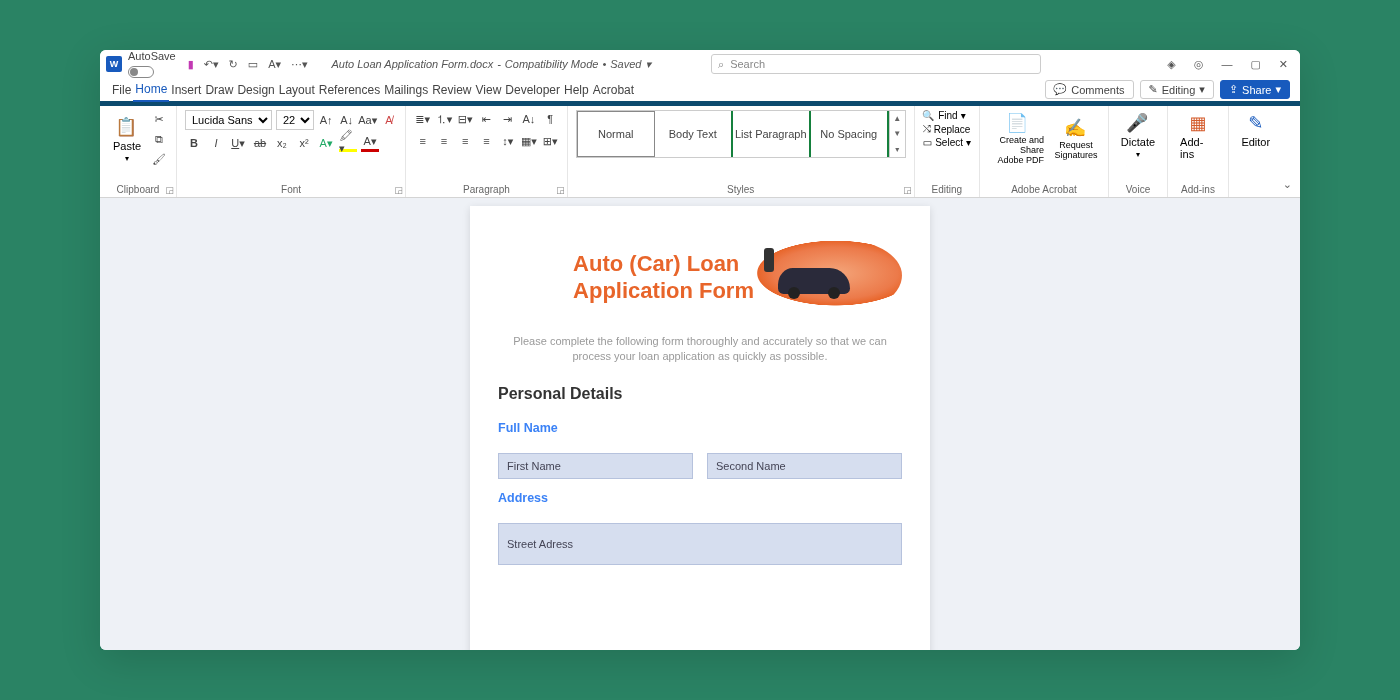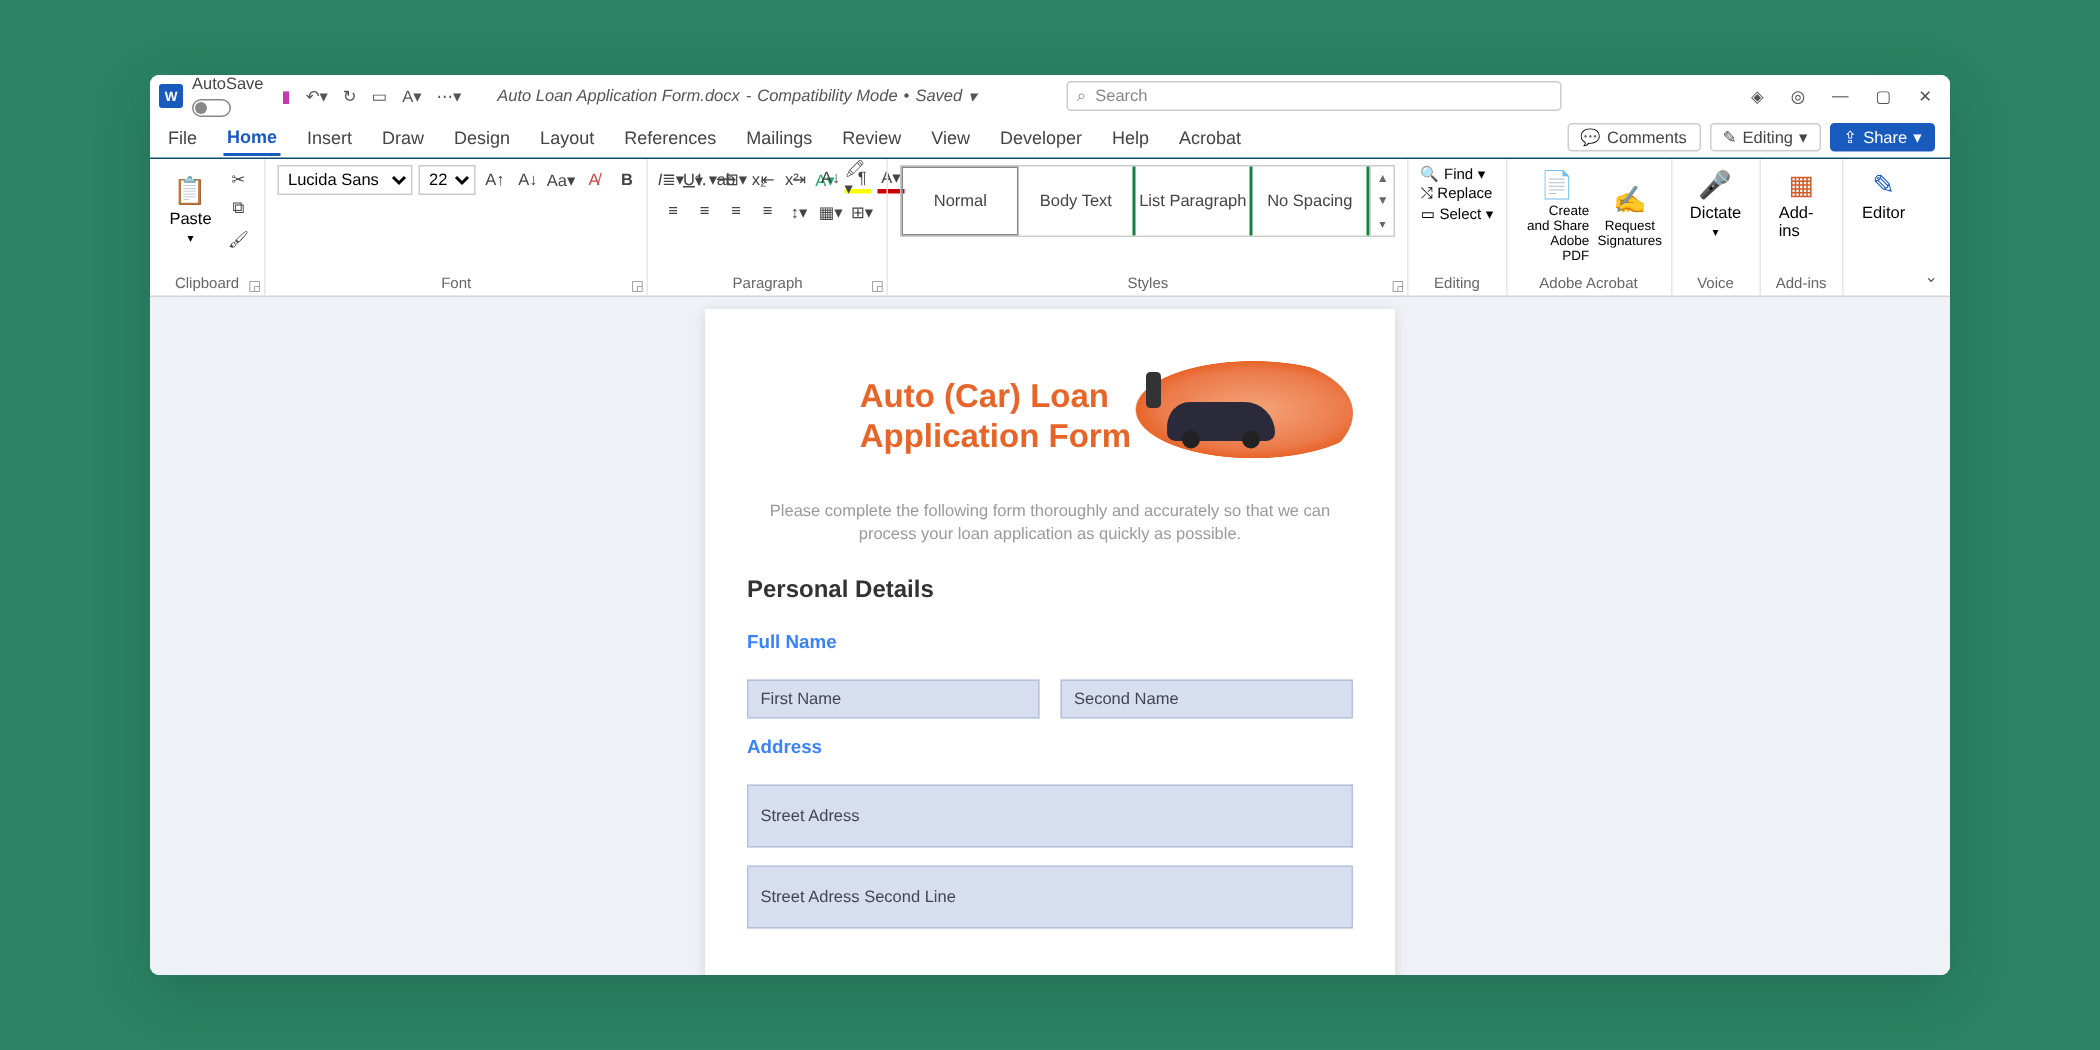--- a/index.html
+++ b/index.html
@@ -9,23 +9,23 @@
 .app-ico { width: 16px; height: 16px; background: #185abd; border-radius: 2px; display:flex;align-items:center;justify-content:center;color:#fff;font-weight:bold;font-size:9px;}
 .autosave { display: flex; gap: 4px; margin-left: 2px; flex-direction: column; }
 .toggle { width: 26px; height: 12px; border: 1px solid #888; border-radius: 7px; position: relative; background:#fff;}
 .toggle::after { content:''; width:8px; height:8px; background:#888; border-radius:50%; position:absolute; left:1px; top:1px;}
 .qat { display:flex; align-items:center; gap:6px; margin-left:6px; color:#555;}
 .qat span { cursor:pointer; padding:2px;}
 .doc-title { margin-left: 18px; color:#555; display:flex; gap:4px; align-items:center;font-style:italic;}
 .search { margin-left: 56px; flex: 0 0 330px; height: 20px; border: 1px solid #ccc; border-radius: 3px; display:flex; align-items:center; padding:0 6px; gap:6px; color:#888;}
 .winctrl { margin-left:auto; display:flex; gap:18px; color:#555; padding-right:6px;}
 .winctrl span{cursor:pointer;}
-.ribbon-tabs { height: 28px; background:#fff; display:flex; align-items:center; padding: 0 10px; gap:16px; font-size:12px; color:#444; border-bottom:1px solid #0c4a6e;}
+.ribbon-tabs { height: 28px; background:#fff; display:flex; align-items:center; padding: 0 10px; gap:0; font-size:12px; color:#444; border-bottom:5px solid #0c4a6e;}
 .ribbon-tabs .tab { cursor:pointer; padding:4px 2px;}
-.ribbon-tabs .tab.active { color:#185abd; border-bottom:2px solid #185abd; font-weight:700;}
+.ribbon-tabs .tab.active { color:#185abd; border-bottom:2px solid #185abd; font-weight:400;}
 .rtab-right { margin-left:auto; display:flex; gap:6px;}
 .rbtn { border:1px solid #ccc; border-radius:3px; padding:2px 8px; font-size:11px; display:flex; align-items:center; gap:4px; background:#fff; cursor:pointer;}
 .rbtn.primary { background:#185abd; color:#fff; border-color:#185abd;}
 .ribbon { height: 92px; background:#fff; display:flex; border-bottom:1px solid #d4d4d4; font-size:11px;}
 .group { border-right:1px solid #e6e6e6; padding:4px 8px 2px 8px; display:flex; flex-direction:column; justify-content:space-between; position:relative;}
 .group-label { text-align:center; color:#666; font-size:10px; padding-top:2px;}
 .row { display:flex; align-items:center; gap:4px;}
 .bigbtn { display:flex; flex-direction:column; align-items:center; justify-content:center; gap:2px; padding:2px 4px; cursor:pointer; min-width:38px;}
 .bigbtn .ico { font-size:18px;}
 .smbtn { width:18px; height:18px; display:flex;align-items:center;justify-content:center; cursor:pointer; color:#444;}
@@ -129,21 +129,21 @@
           <span class="smbtn">✂</span>
           <span class="smbtn">⧉</span>
           <span class="smbtn">🖌</span>
         </div>
       </div>
       <div class="group-label">Clipboard</div>
       <span class="launcher">◲</span>
     </div>
 
     <div class="group" style="min-width:210px">
-      <div style="display:flex;flex-direction:row;gap:4px">
+      <div style="display:flex;flex-direction:column;gap:4px">
         <div class="row">
           <select class="combo" style="width:90px"><option>Lucida Sans</option></select>
           <select class="combo" style="width:38px"><option>22.5</option></select>
           <span class="smbtn">A↑</span>
           <span class="smbtn">A↓</span>
           <span class="smbtn">Aa▾</span>
           <span class="smbtn" style="color:#c44">A̸</span>
         </div>
         <div class="row">
           <span class="smbtn">
@@ -276,19 +276,16 @@
       <div class="sec-h">Personal Details</div>
       <div class="sub-h">Full Name</div>
       <div class="field-row">
         <div class="field">First Name</div>
         <div class="field">Second Name</div>
       </div>
       <div class="sub-h">Address</div>
       <div class="field-row">
           <div class="field tall">Street Adress</div>
         </div>
-      <div class="field-row">
-          <div class="field tall">Street Adress Second Line</div>
-        </div>
     </div>
   </div>
 
 </div>
 
 </body></html>

